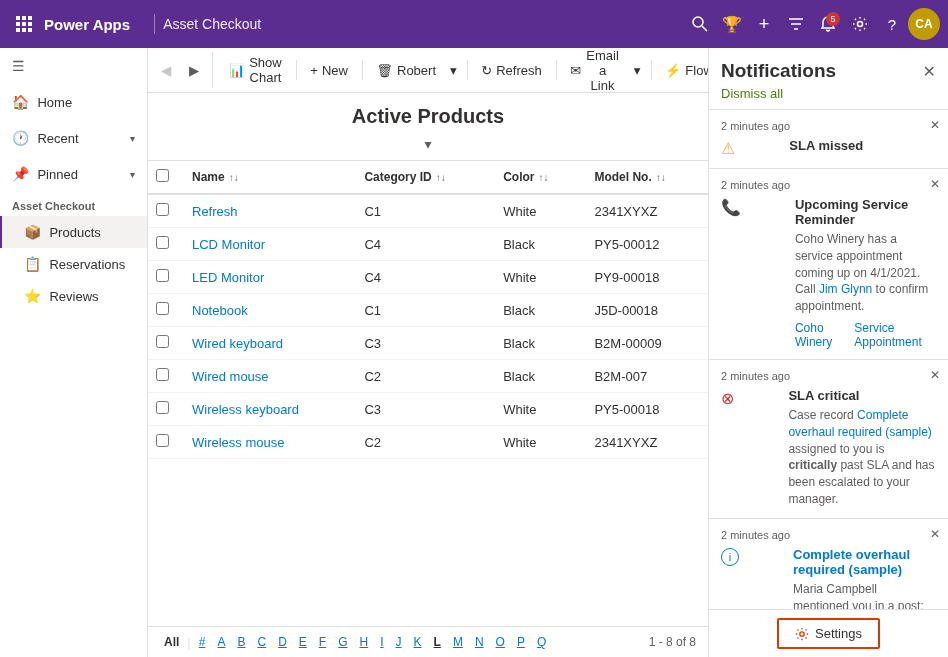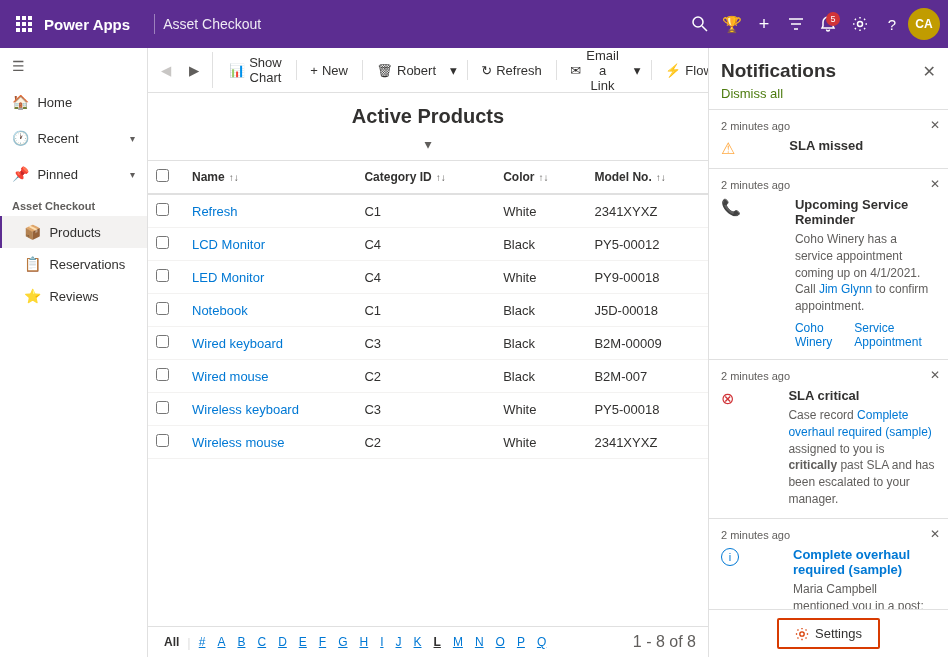--- a/index.html
+++ b/index.html
@@ -181,21 +181,21 @@
     }
     .page-link {
       padding: 2px 4px;
       cursor: pointer;
       color: #0078d4;
       font-size: 12px;
       text-decoration: underline;
     }
     .page-link.active { color: #323130; text-decoration: none; font-weight: 600; }
     .page-divider { color: #e0e0e0; }
-    .page-info { font-size: 16px; color: #605e5c; margin-left: auto; }
+    .page-info { font-size: 12px; color: #605e5c; margin-left: auto; }
 
     
     .notifications-panel {
       width: 240px;
       background: white;
       border-left: 1px solid #e0e0e0;
       display: flex;
       flex-direction: column;
       flex-shrink: 0;
       position: relative;

